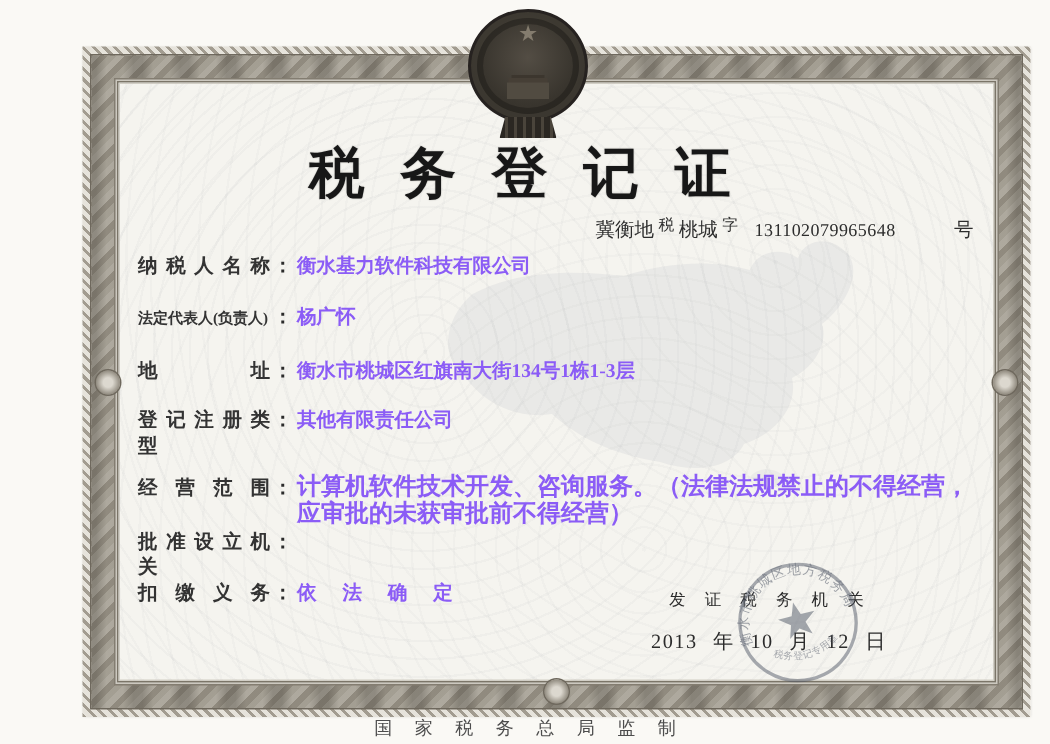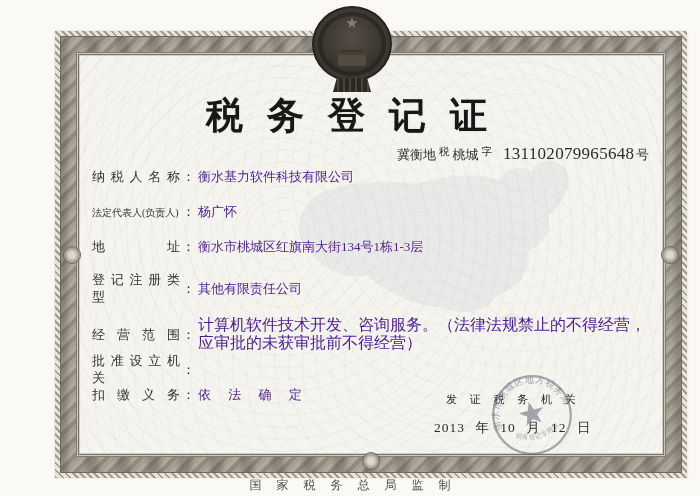--- a/index.html
+++ b/index.html
@@ -74,29 +74,29 @@
     font-size:37px;font-weight:bold;color:#171717;
     letter-spacing:24px;padding-left:17px;box-sizing:border-box;
     text-shadow:0 0 1px rgba(0,0,0,.35);
   }
   
   .serial{
     position:absolute;top:144px;left:397px;width:252px;z-index:4;
     display:flex;align-items:baseline;font-size:13px;color:#2d2d2d;
   }
   .serial .sup{font-size:10.5px;position:relative;top:-4px;margin:0 3px;}
-  .serial .num{font-size:17px;letter-spacing:.3px;margin-left:8px;}
+  .serial .num{font-size:12px;letter-spacing:.3px;margin-left:8px;}
   .serial .suffix{margin-left:auto;}
   
   .fields{position:absolute;left:92px;top:168px;width:562px;z-index:3;font-size:13px;}
-  .row{display:flex;align-items:center;line-height:17px;}
+  .row{display:flex;align-items:flex-start;line-height:17px;font-weight:bold;}
   .flabel{flex:0 0 88px;width:88px;text-align:justify;text-align-last:justify;color:#333;}
   .flabel.nospread{text-align-last:left;font-size:10px;letter-spacing:0;padding-top:2px;}
   .colon{flex:0 0 auto;margin:0 3px 0 2px;}
-  .fvalue{flex:1;color:#4c1d95;}
+  .fvalue{flex:1;color:#8b5cf6;}
   .mb17{margin-bottom:17px;}
   .mb16{margin-bottom:16px;}
   .mb11{margin-bottom:11px;}
   .mb0{margin-bottom:0;}
   .row-scope .fvalue{font-size:16px;line-height:18px;}
   .row-approve{flex-wrap:wrap;}
   .row-approve .fvalue{flex:0 0 100%;padding-left:110px;box-sizing:border-box;margin-top:0;}
   .row-withhold .fvalue{letter-spacing:7px;}
   
   .issue{position:absolute;left:410px;top:392px;width:200px;z-index:3;}

